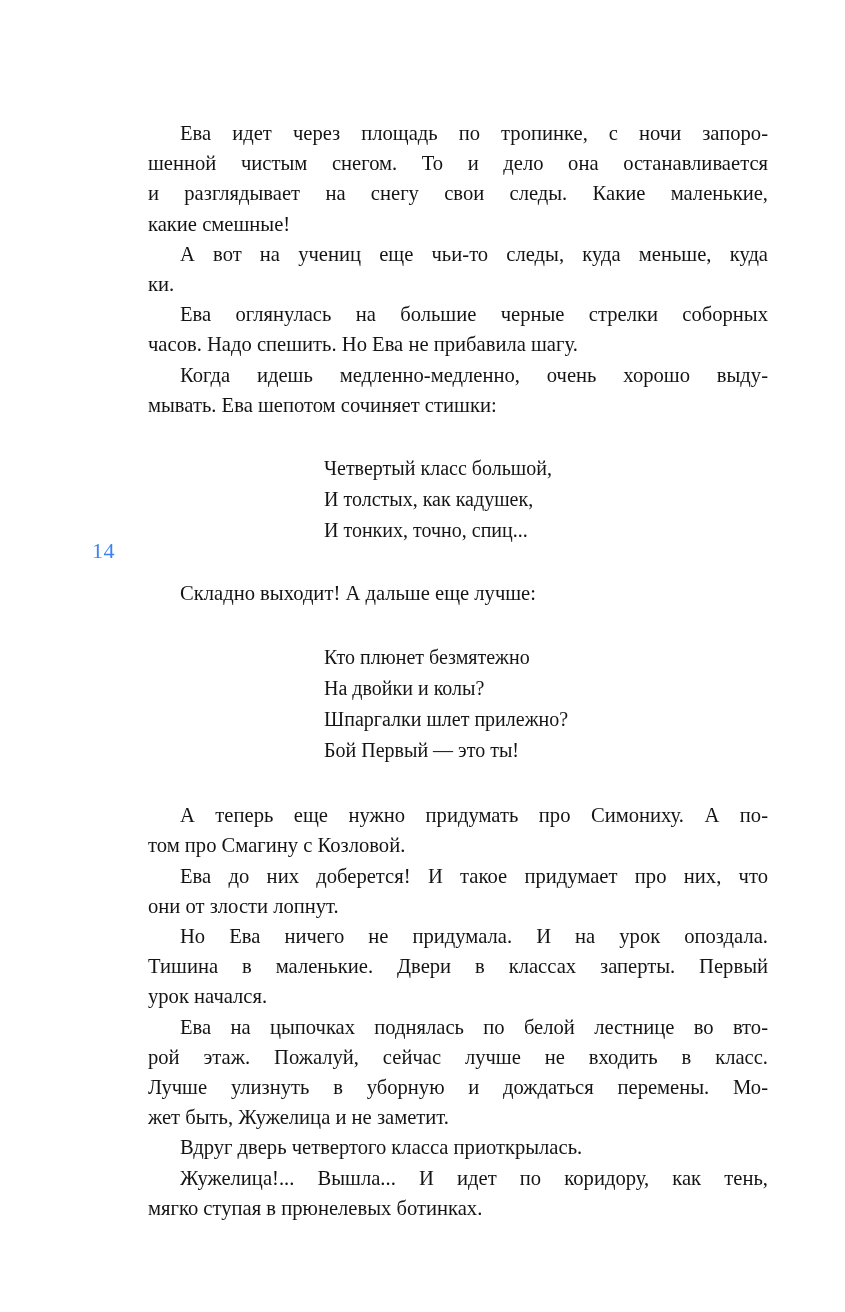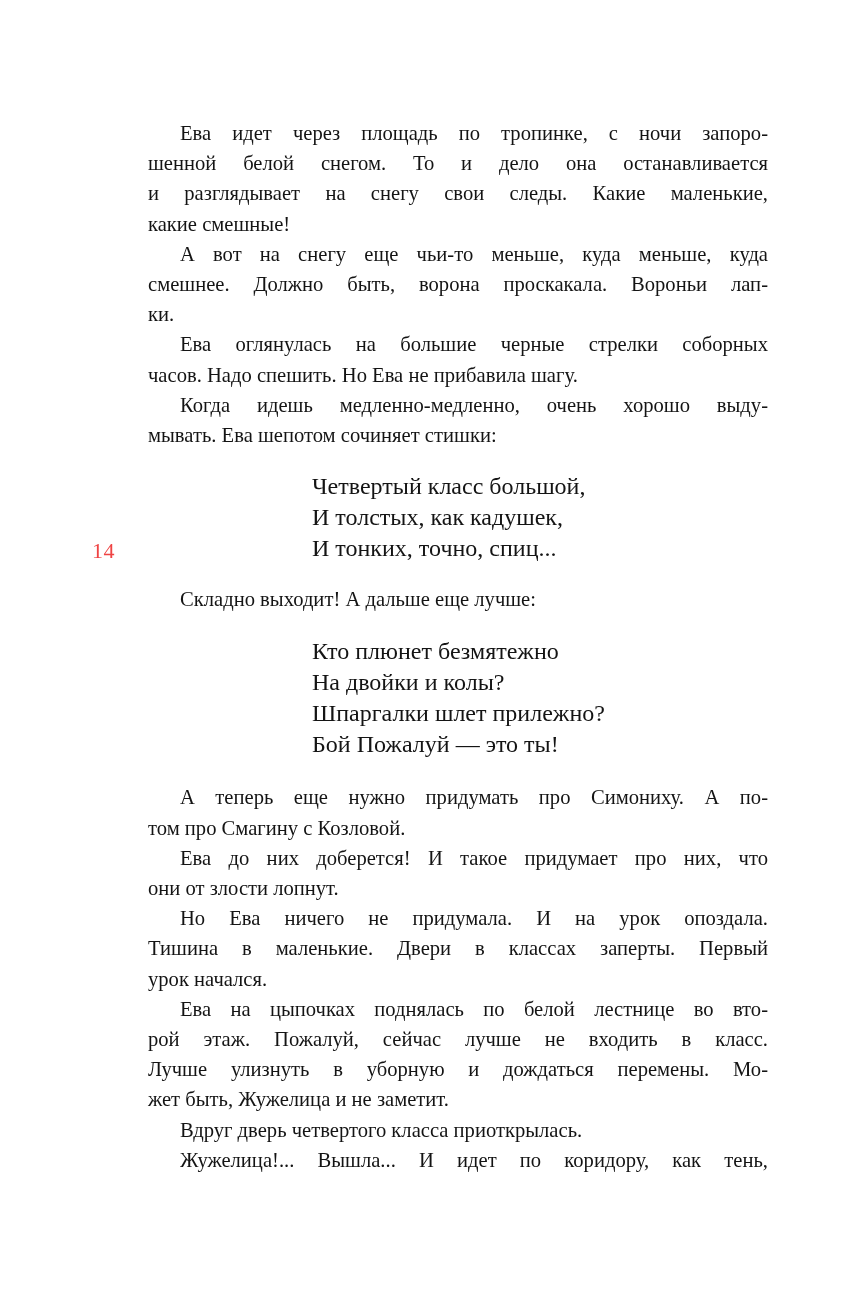--- a/index.html
+++ b/index.html
@@ -24,21 +24,21 @@
     height: 1312px;
   }
 
   
   .folio {
     position: absolute;
     left: 92px;
     top: 538px;
     font-size: 22px;
     line-height: 26px;
-    color: #ef4444;
+    color: #3b82f6;
     letter-spacing: 0.5px;
     font-family: "Liberation Serif", "DejaVu Serif", serif;
   }
 
   
   .textblock {
     position: absolute;
     left: 148px;
     top: 118px;
     width: 620px;
@@ -56,26 +56,26 @@
   .line.last {
     text-align: right;
     text-align-last: left;
   }
   .line.indent {
     text-indent: 32px;
   }
 
   
   .verse {
-    margin: 0;
+    margin: 12px;
     padding: 0;
     position: relative;
     left: 164px;
     width: 456px;
-    font-size: 24px;
+    font-size: 20px;
     line-height: 31px;
   }
   .verse .vline {
     display: block;
     text-align: left;
     white-space: pre-wrap;
   }
 
   
   .gap-verse-top { height: 21px; }
@@ -87,28 +87,27 @@
 <body>
 
 <div class="page">
 
   <div class="folio">14</div>
 
   <div class="textblock">
 
     <div>
       <span class="line indent">Ева  идет  через  площадь  по  тропинке,  с  ночи  запоро-</span>
-      <span class="line">шенной  белой  снегом.  То  и  дело  она  останавливается</span>
+      <span class="line">шенной  чистым  снегом.  То  и  дело  она  останавливается</span>
       <span class="line">и  разглядывает  на  снегу  свои  следы.  Какие  маленькие,</span>
       <span class="line last">какие смешные!</span>
     </div>
 
     <div>
-      <span class="line indent">А  вот  на  снегу  еще  чьи-то  меньше,  куда  меньше,  куда</span>
-      <span class="line">смешнее. Должно быть, ворона проскакала. Вороньи лап-</span>
+      <span class="line indent">А  вот  на  учениц  еще  чьи-то  следы,  куда  меньше,  куда</span>
       <span class="line last">ки.</span>
     </div>
 
     <div>
       <span class="line indent">Ева оглянулась на большие черные стрелки соборных</span>
       <span class="line last">часов. Надо спешить. Но Ева не прибавила шагу.</span>
     </div>
 
     <div>
       <span class="line indent">Когда идешь медленно-медленно, очень хорошо выду-</span>
@@ -128,21 +127,21 @@
     <div>
       <span class="line last indent">Складно выходит! А дальше еще лучше:</span>
     </div>
 
     <div class="gap-verse-top2"></div>
 
     <div class="verse">
       <span class="vline">Кто плюнет безмятежно</span>
       <span class="vline">На двойки и колы?</span>
       <span class="vline">Шпаргалки шлет прилежно?</span>
-      <span class="vline">Бой Пожалуй — это ты!</span>
+      <span class="vline">Бой Первый — это ты!</span>
     </div>
 
     <div class="gap-verse-bottom2"></div>
 
     <div>
       <span class="line indent">А  теперь  еще  нужно  придумать  про  Симониху.  А  по-</span>
       <span class="line last">том про Смагину с Козловой.</span>
     </div>
 
     <div>
@@ -162,16 +161,17 @@
       <span class="line">Лучше улизнуть в уборную и дождаться перемены. Мо-</span>
       <span class="line last">жет быть, Жужелица и не заметит.</span>
     </div>
 
     <div>
       <span class="line last indent">Вдруг дверь четвертого класса приоткрылась.</span>
     </div>
 
     <div>
       <span class="line indent">Жужелица!...  Вышла...  И  идет  по  коридору,  как  тень,</span>
+      <span class="line last">мягко ступая в прюнелевых ботинках.</span>
     </div>
 
   </div>
 </div>
 
 </body></html>

